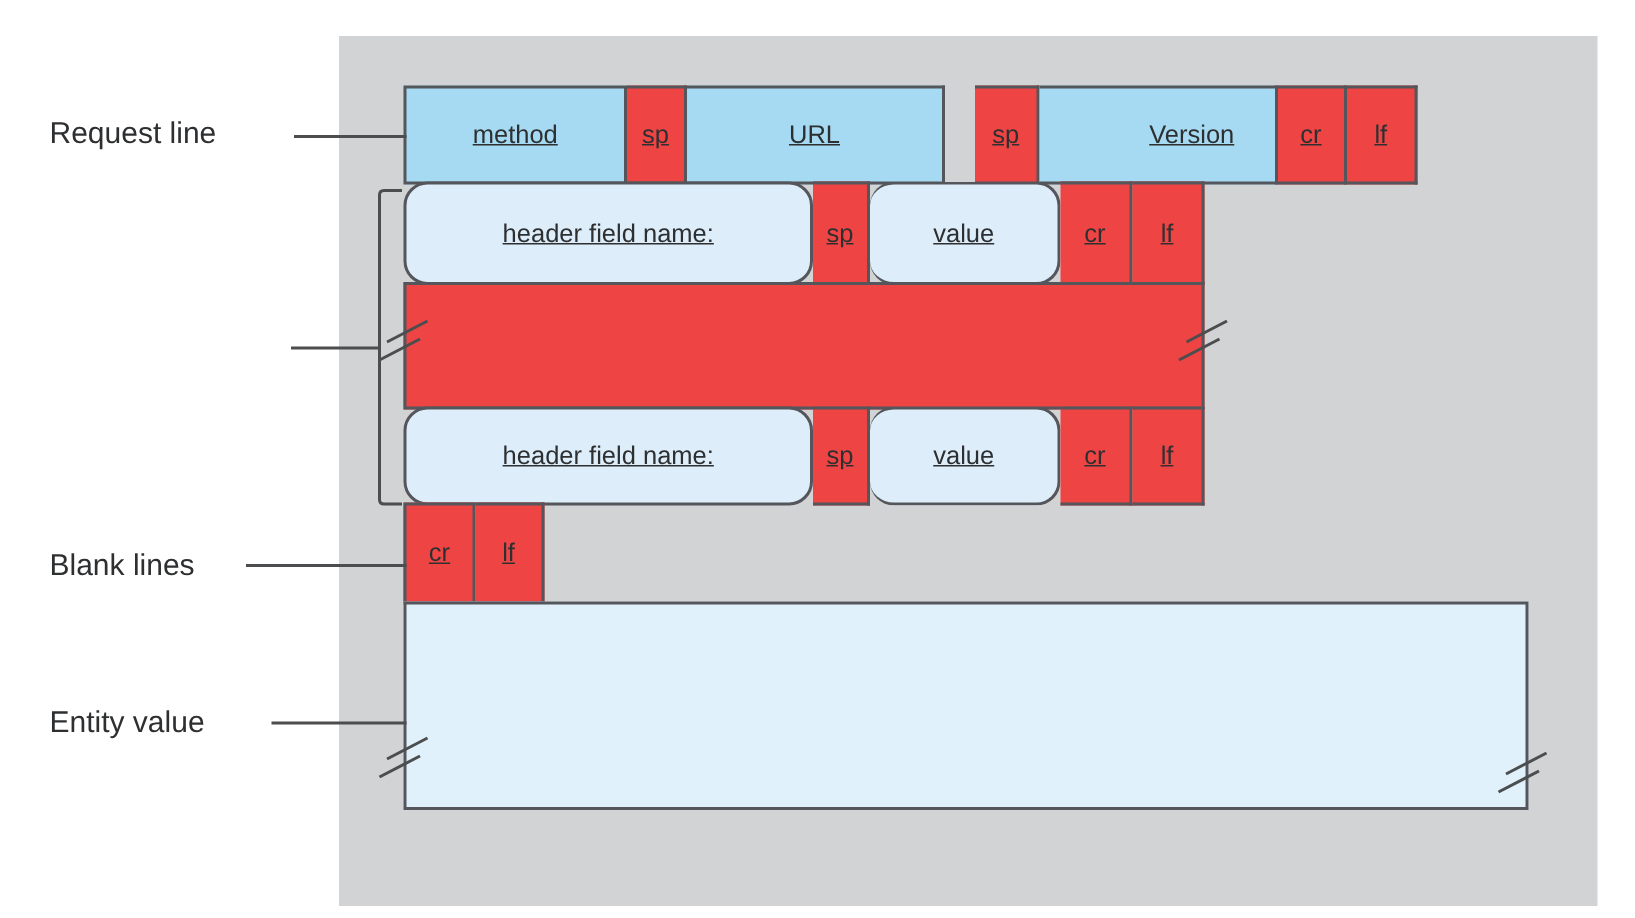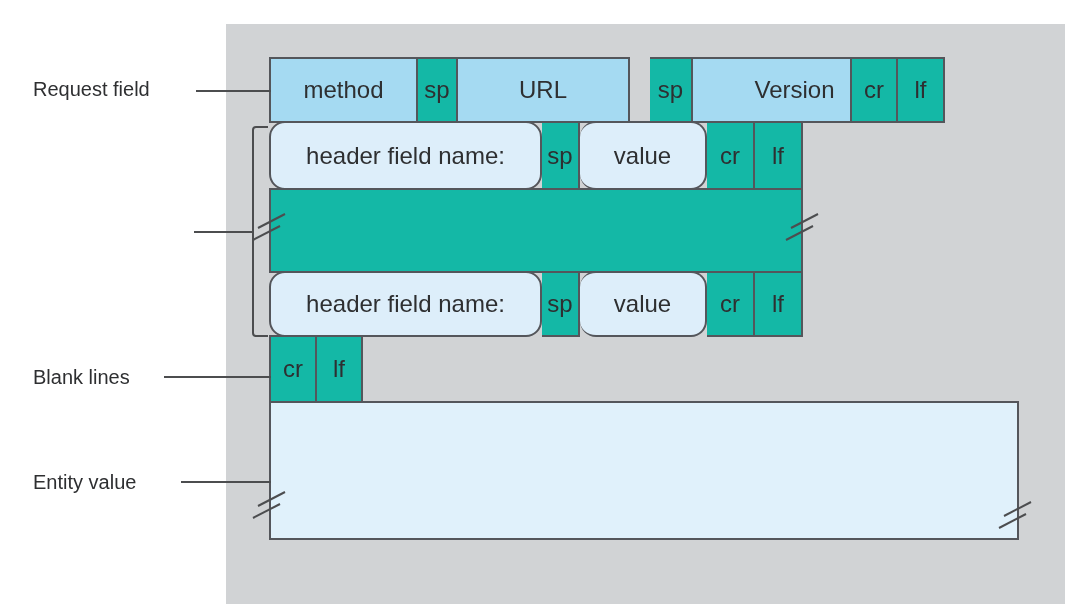--- a/index.html
+++ b/index.html
@@ -14,29 +14,30 @@
     position:absolute;
     left:226px;top:24px;width:839px;height:580px;
     background:var(--background_gray);
   }
   .cell{
     position:absolute;
     box-sizing:border-box;
     border:2px solid var(--box_border);
     border-left:none;
     display:flex;align-items:center;justify-content:center;
-    font-size:24px;
+    font-size:17px;
     color:var(--text_color);
     white-space:nowrap;
     z-index:2;
+    text-decoration:underline;
   }
   .cell.first{border-left:2px solid var(--box_border);}
   .f-req{background:var(--request_row_fill);}
   .f-hdr{background:var(--header_row_fill);border-radius:16px;}
-  .f-white{background:#14b8a6;text-align:center;}
+  .f-white{background:#ef4444;text-align:center;}
   .f-entity{background:var(--entity_fill);}
   
   .r-req{top:57px;height:66px;}
   
   .r-h1{top:121px;height:69px;}
   .r-h2{top:271px;height:66px;}
   
   .r-gap{top:188px;height:85px;}
   
   .r-blank{top:335px;height:68px;}
@@ -88,21 +89,21 @@
   <div class="cell f-white r-h2" style="left:542px;width:38px;">sp</div>
   <div class="cell f-hdr r-h2" style="left:580px;width:127px;">value</div>
   <div class="cell f-white r-h2" style="left:707px;width:48px;">cr</div>
   <div class="cell f-white r-h2" style="left:755px;width:48px;">lf</div>
 
   <div class="cell first f-white r-blank" style="left:269px;width:48px;">cr</div>
   <div class="cell f-white r-blank" style="left:317px;width:46px;">lf</div>
 
   <div class="cell first f-entity r-entity" style="left:269px;width:750px;"></div>
 
-  <div class="side-label" style="top:77px;">Request field</div>
+  <div class="side-label" style="top:77px;">Request line</div>
   <div class="side-label" style="top:365px;">Blank lines</div>
   <div class="side-label" style="top:470px;">Entity value</div>
 
   <svg id="overlay" viewBox="0 0 1090 612" xmlns="http://www.w3.org/2000/svg">
 
     <line x1="196" y1="91" x2="271" y2="91"></line>
     <line x1="194" y1="232" x2="253" y2="232"></line>
     <line x1="164" y1="377" x2="271" y2="377"></line>
     <line x1="181" y1="482" x2="271" y2="482"></line>
 

